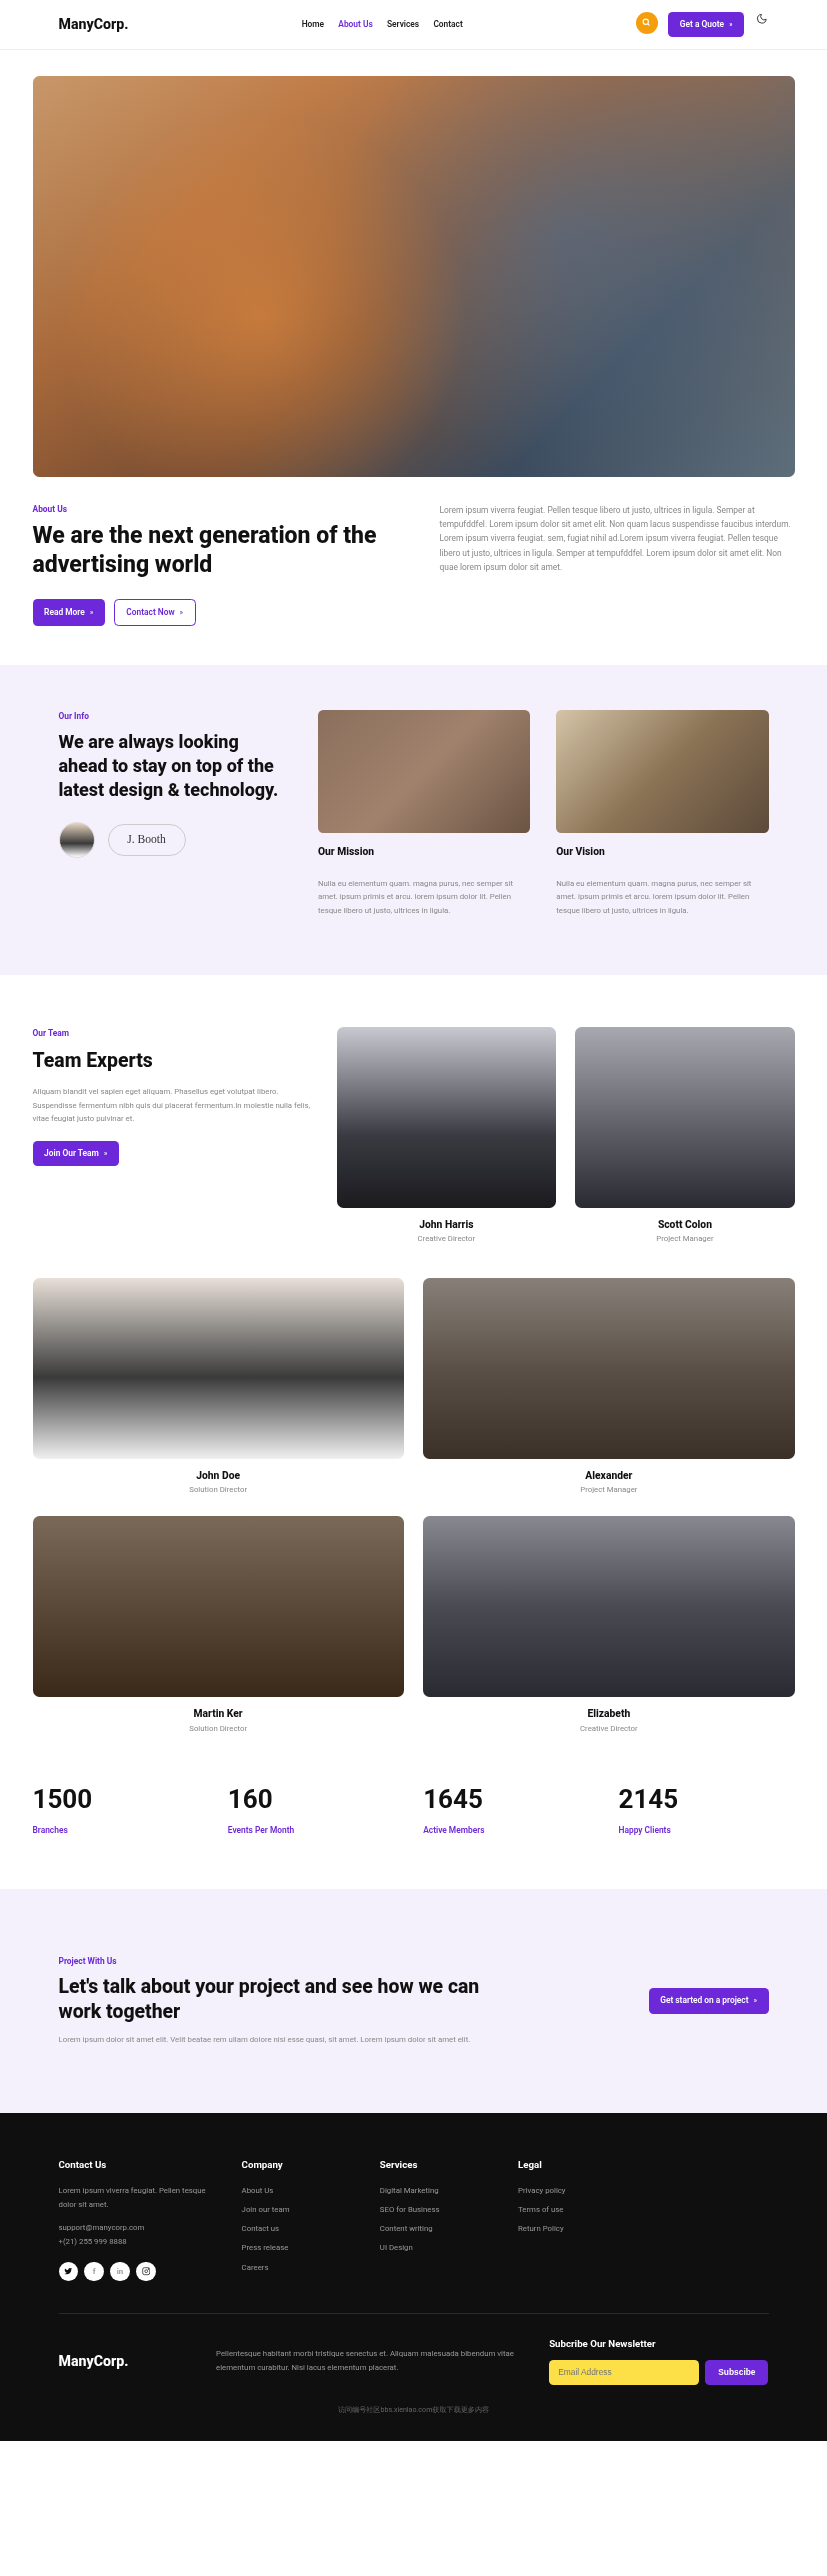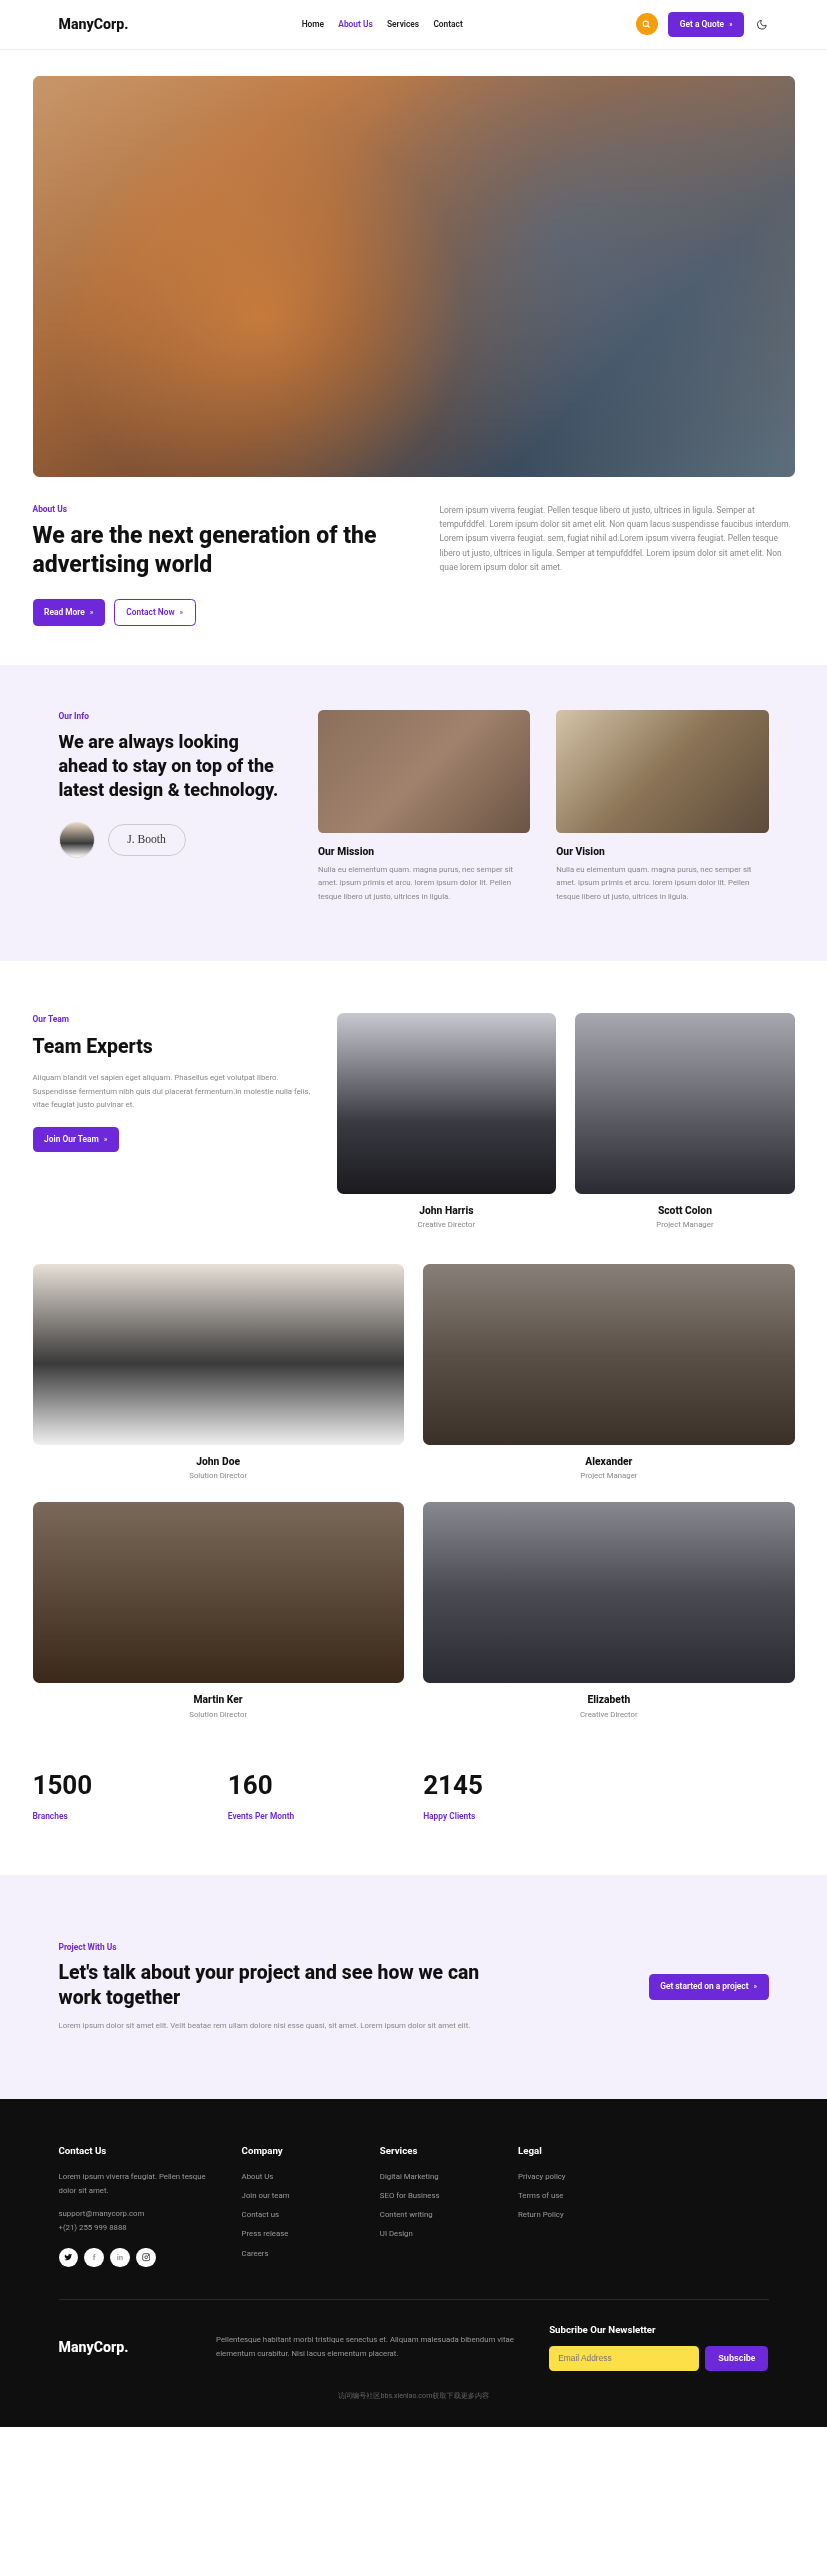--- a/index.html
+++ b/index.html
@@ -6,21 +6,21 @@
 body{font-family:-apple-system,BlinkMacSystemFont,'Segoe UI',Roboto,Arial,sans-serif;color:#111;background:#fff;font-size:9px;line-height:1.5}
 a{text-decoration:none;color:inherit}
 .container{max-width:762px;margin:0 auto;padding:0 26px}
 
 .header{border-bottom:0.6px solid #eee;padding:11.6px 0}
 .header-inner{display:flex;align-items:center;justify-content:space-between}
 .logo{font-weight:800;font-size:14.2px;color:#111}
 .nav{display:flex;gap:14.2px;align-items:center}
 .nav a{font-size:8.4px;font-weight:600;color:#222}
 .nav a.active{color:#6d28d9}
-.header-right{display:flex;align-items:center;gap:10.3px}
+.header-right{display:flex;align-items:flex-start;gap:10.3px}
 .search-btn{width:22px;height:22px;border-radius:50%;background:#f59e0b;display:flex;align-items:center;justify-content:center}
 .btn-primary{background:#6d28d9;color:#fff;padding:6.5px 11.6px;border-radius:4.5px;font-size:8.4px;font-weight:600;display:inline-flex;align-items:center;gap:5.2px}
 .btn-outline{border:0.6px solid #6d28d9;color:#6d28d9;padding:6.5px 11.6px;border-radius:4.5px;font-size:8.4px;font-weight:600;display:inline-flex;align-items:center;gap:5.2px}
 .theme-toggle{width:14.2px;height:14.2px;display:flex;align-items:center;justify-content:center}
 
 .hero{padding:26px 0 39px}
 .hero-img{width:100%;height:401px;border-radius:6.5px;background:linear-gradient(135deg,#d4a574 0%,#c97b3f 25%,#8b5a3c 50%,#3a5a7a 75%,#6b8ca3 100%);position:relative;overflow:hidden}
 .hero-img::before{content:'';position:absolute;inset:0;background:radial-gradient(circle at 30% 60%,rgba(233,140,60,.6) 0%,transparent 35%),radial-gradient(circle at 70% 40%,rgba(70,110,150,.5) 0%,transparent 40%),linear-gradient(180deg,rgba(180,130,90,.4) 0%,rgba(60,40,30,.3) 100%)}
 .hero-grid{display:grid;grid-template-columns:1fr 1fr;gap:52px;margin-top:26px}
 .eyebrow{color:#6d28d9;font-size:8.4px;font-weight:700;margin-bottom:6.5px}
@@ -30,21 +30,21 @@
 
 .info-section{background:#f4f1fc;padding:45px 0 58px}
 .info-grid{display:grid;grid-template-columns:1.1fr 1fr 1fr;gap:26px}
 .info-title{font-size:18px;font-weight:800;line-height:1.35}
 .sig-row{display:flex;gap:13px;align-items:center;margin-top:19.4px}
 .avatar{width:36px;height:36px;border-radius:50%;background:linear-gradient(180deg,#e8d5c0 0%,#3a3a3a 60%,#fff 100%);border:1.3px solid #ddd}
 .signature{width:78px;height:32px;border-radius:19.4px;border:0.6px solid #ccc;display:flex;align-items:center;justify-content:center;font-family:cursive;font-size:11.6px;color:#333}
 .info-card-img{width:100%;height:123px;border-radius:5.2px;margin-bottom:10.3px}
 .info-card-img.a{background:linear-gradient(135deg,#8b6f5c 0%,#a0826d 50%,#6b5443 100%)}
 .info-card-img.b{background:linear-gradient(135deg,#d4c4a8 0%,#8b7355 50%,#5c4a3a 100%)}
-.info-card h3{font-size:10.3px;font-weight:800;margin-bottom:4px}
+.info-card h3{font-size:10.3px;font-weight:800;margin-bottom:18px}
 .info-card p{font-size:7.8px;color:#888;line-height:1.7}
 
 .team-section{padding:52px 0}
 .team-head{display:grid;grid-template-columns:1.3fr 1fr 1fr;gap:19.4px}
 .team-title{font-size:19.4px;font-weight:800;margin-bottom:10.3px}
 .team-desc{font-size:7.8px;color:#888;line-height:1.7;margin-bottom:15.5px}
 .member-img{width:100%;height:181px;border-radius:6.5px;margin-bottom:9px}
 .member-img.m1{background:linear-gradient(180deg,#c8c8d0 0%,#3a3a42 60%,#1a1a1f 100%)}
 .member-img.m2{background:linear-gradient(180deg,#a8a8b0 0%,#5a5a62 60%,#2a2a32 100%)}
 .member-img.m3{background:linear-gradient(180deg,#e8e0d8 0%,#3a3a3a 55%,#f0f0f0 100%)}
@@ -208,20 +208,24 @@
 <div class="counters">
 <div>
         <div class="counter-val">1500</div>
         <div class="counter-label">Branches</div>
       </div>
 <div>
         <div class="counter-val">160</div>
         <div class="counter-label">Events Per Month</div>
       </div>
 <div>
+        <div class="counter-val">1645</div>
+        <div class="counter-label">Active Members</div>
+      </div>
+<div>
         <div class="counter-val">2145</div>
         <div class="counter-label">Happy Clients</div>
       </div>
 </div>
 </section>
 
 <section class="cta-section">
 <div class="container cta-grid">
 <div>
 <div class="eyebrow">Project With Us</div>

